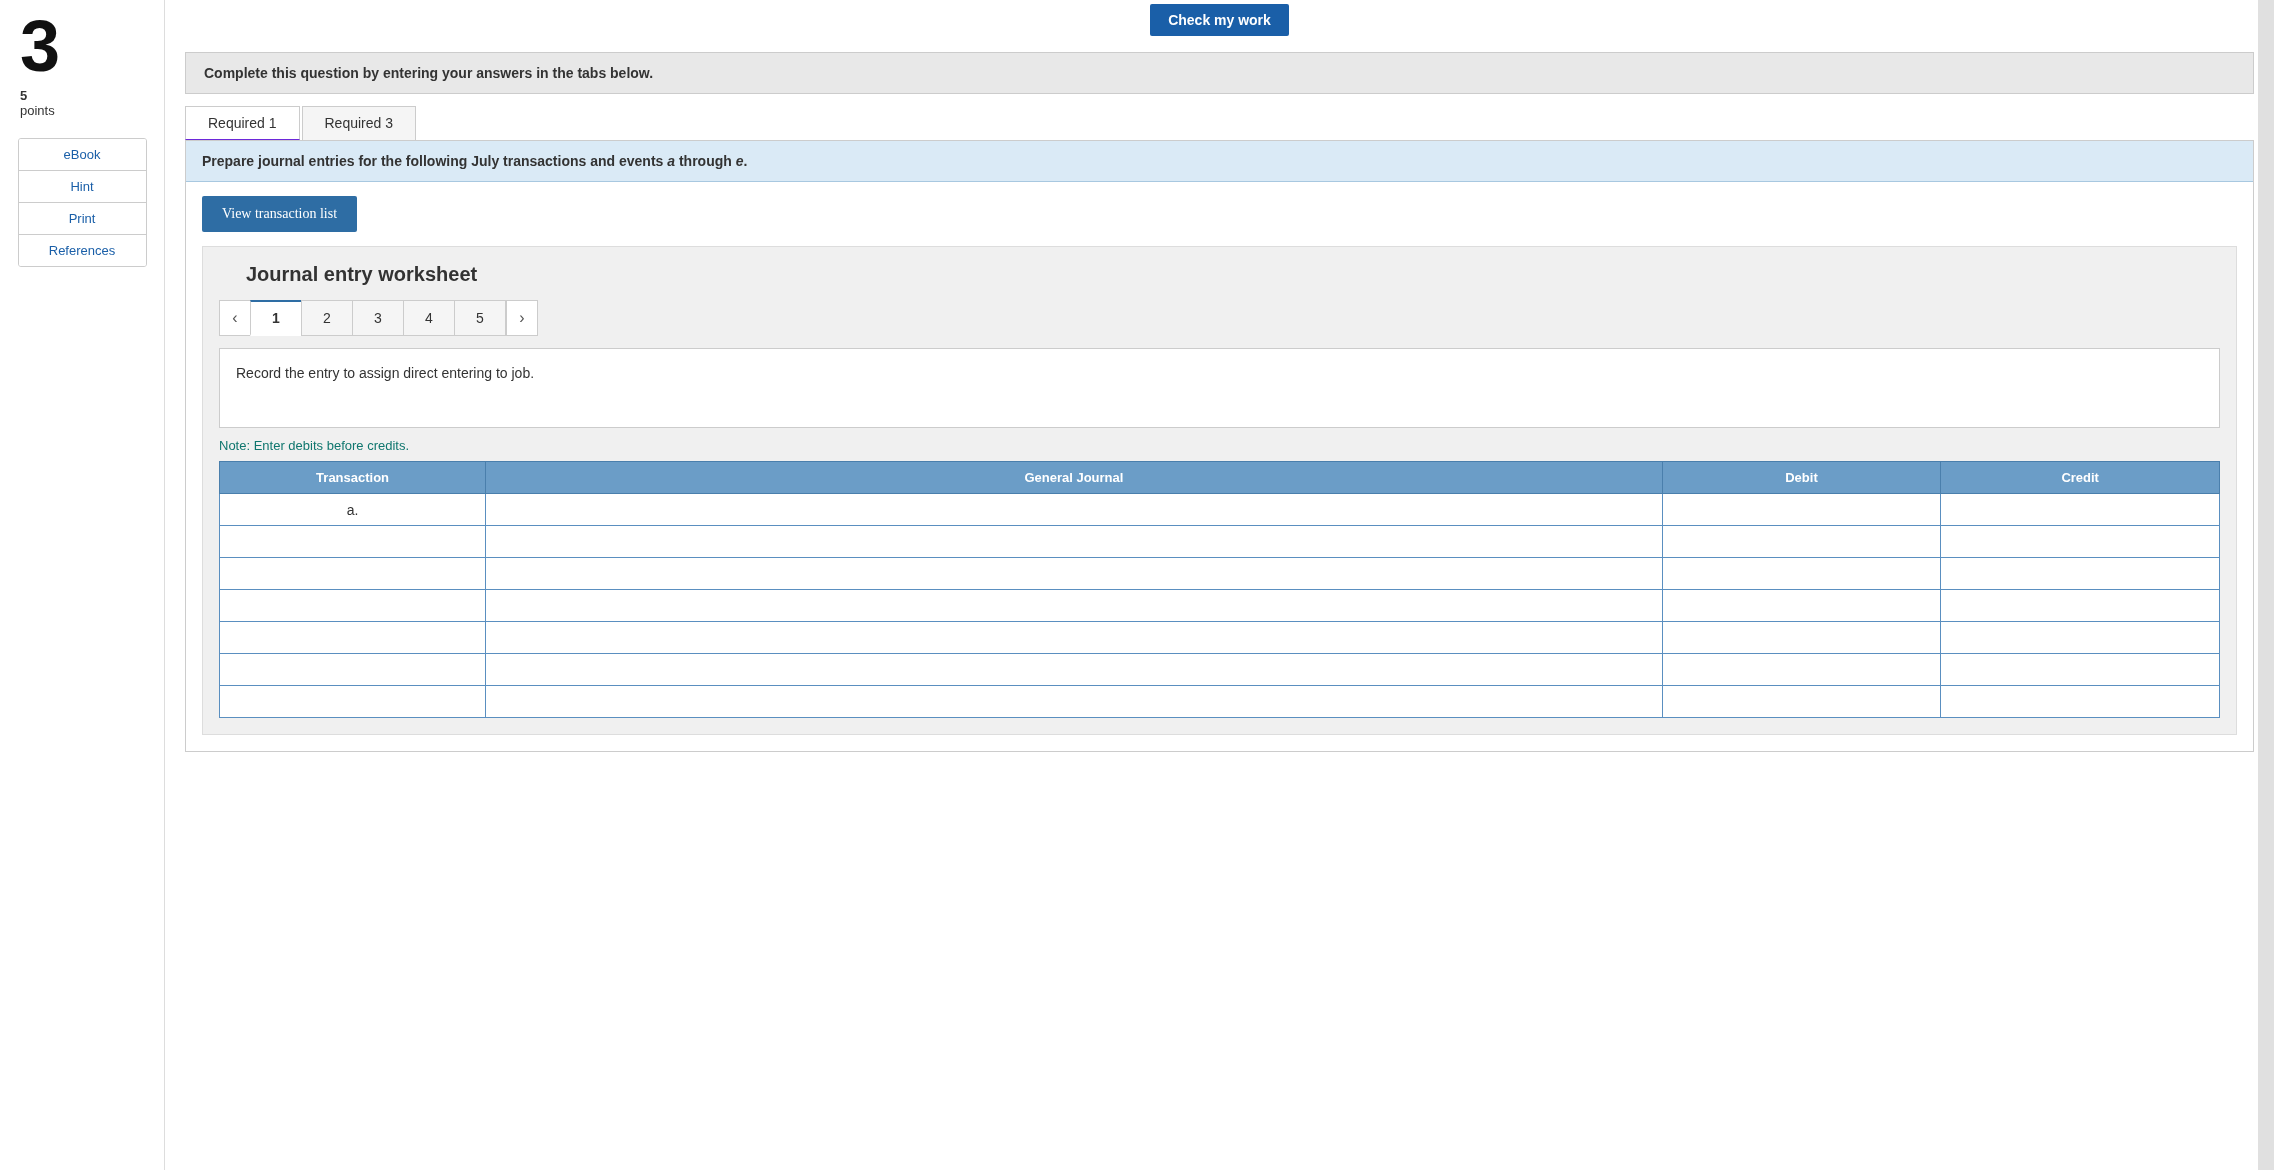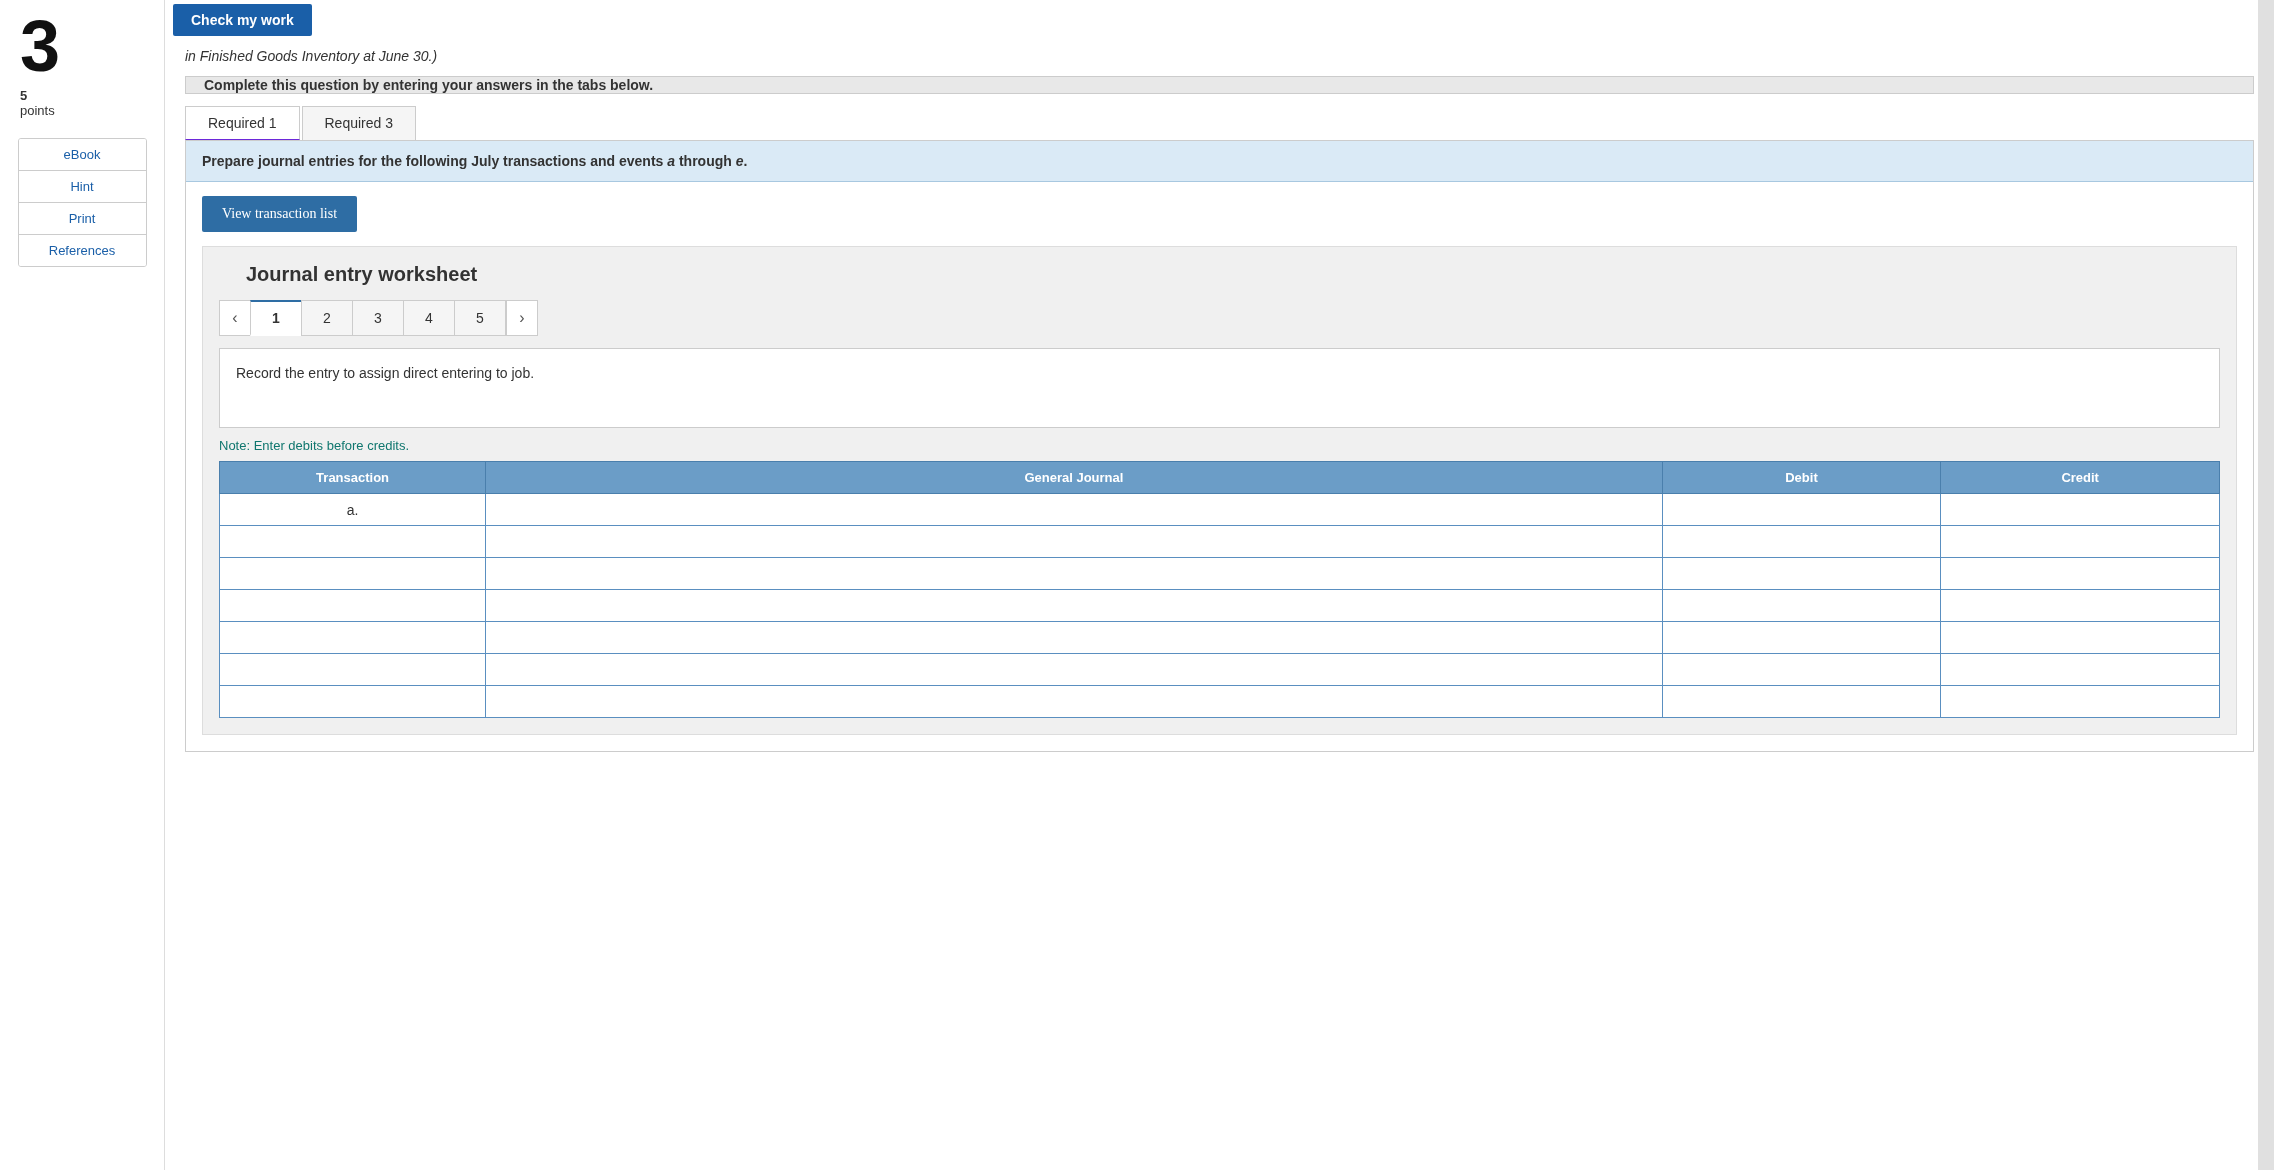--- a/index.html
+++ b/index.html
@@ -69,21 +69,21 @@
     }
     
     .main-content {
       flex: 1;
       padding: 0;
       overflow: auto;
     }
     
     .top-bar {
       display: flex;
-      justify-content: flex-start;
+      justify-content: center;
       background: #fff;
       padding: 4px 8px;
     }
     .check-my-work-btn {
       background: #1a5fa8;
       color: #fff;
       border: none;
       padding: 8px 18px;
       font-size: 14px;
       font-weight: bold;
@@ -95,21 +95,21 @@
       padding: 8px 20px 0 20px;
       font-size: 14px;
       color: #333;
       font-style: italic;
     }
     
     .instruction-banner {
       background: #e8e8e8;
       border: 1px solid #ccc;
       margin: 12px 20px;
-      padding: 0 18px;
+      padding: 12px 18px;
       font-size: 14px;
       font-weight: bold;
     }
     
     .tabs-row {
       display: flex;
       margin: 0 20px;
       border-bottom: none;
     }
     .tab {
@@ -296,21 +296,20 @@
       <div class="sidebar-link">References</div>
     </div>
   </div>
 
   <div class="main-content">
 
     <div class="top-bar">
       <button class="check-my-work-btn">Check my work</button>
     </div>
 
-    <div class="truncated-text">in Finished Goods Inventory at June 30.)</div>
 
     <div class="instruction-banner">Complete this question by entering your answers in the tabs below.</div>
 
     <div class="tabs-row">
       <div class="tab active">Required 1</div>
       <div class="tab">Required 3</div>
     </div>
 
     <div class="tab-content-area">
       

